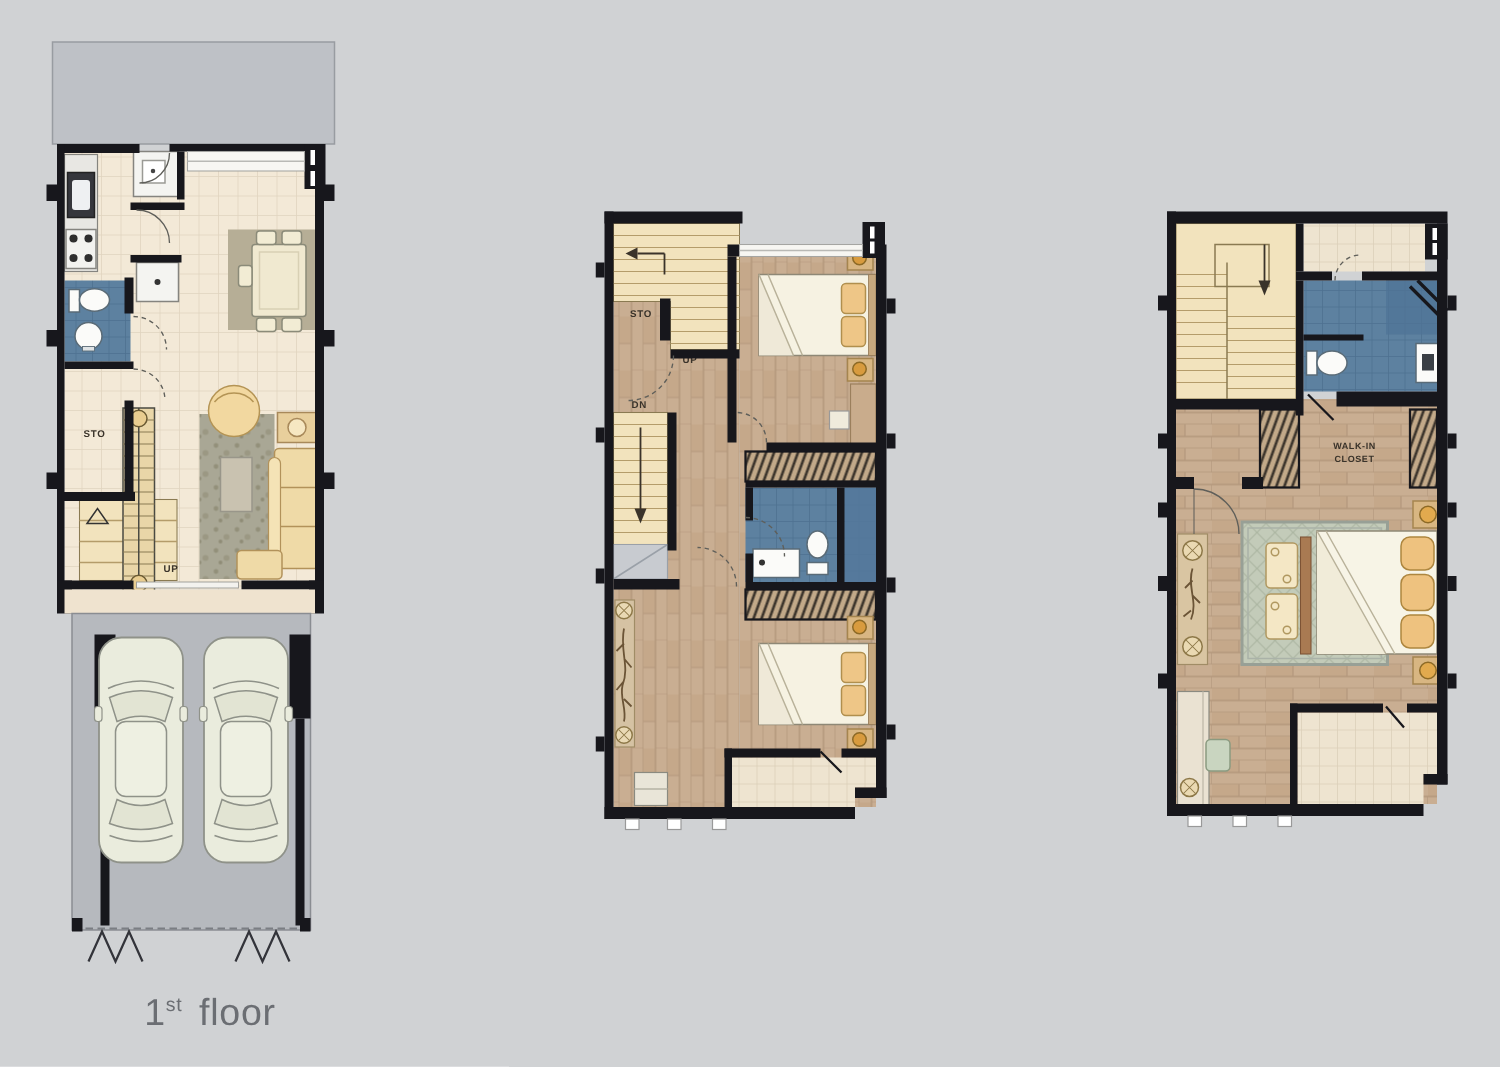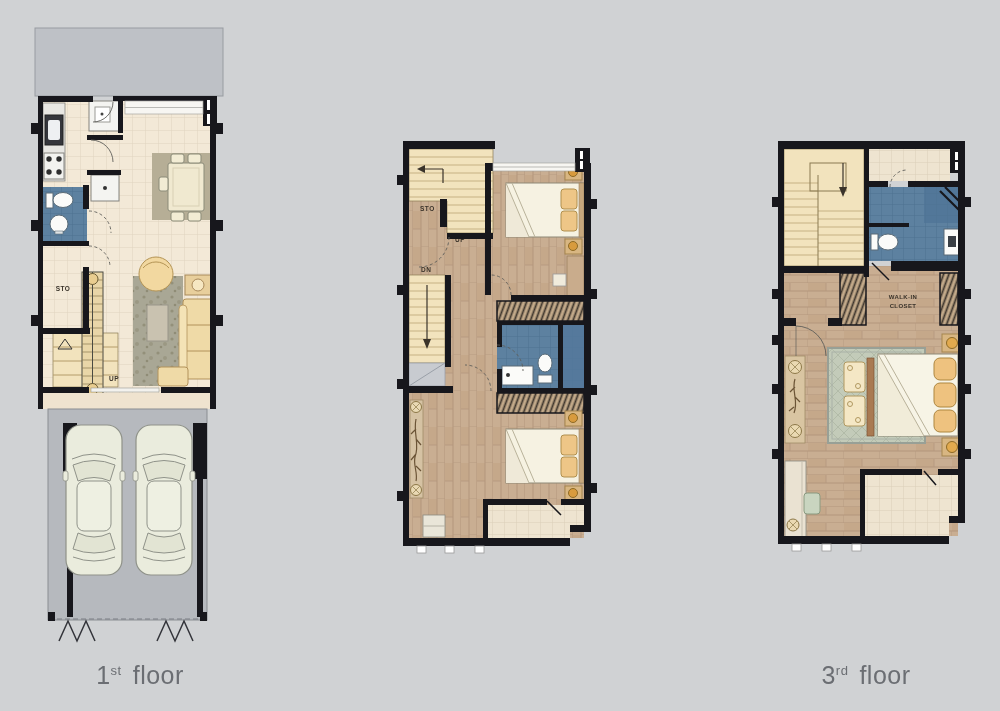--- a/index.html
+++ b/index.html
@@ -455,17 +455,14 @@
     <g stroke="#5f5f5a" fill="none" stroke-width="0.9">
       <path d="M24 187 A30 30 0 0 1 54 217"></path>
       <path d="M24 187 V217" stroke-width="0.7"></path>
       <path d="M118 48 A17 17 0 0 1 135 31" stroke-dasharray="3 2.5"></path>
     </g>
   </svg>
 
   <div class="floor-label" style="left:40px">
     <span>1</span><sup>st</sup><span class="word">floor</span>
   </div>
-  <div class="floor-label" style="left:766px">
-    <span>3</span><sup>rd</sup><span class="word">floor</span>
-  </div>
 
 </div>
 
 </body></html>

